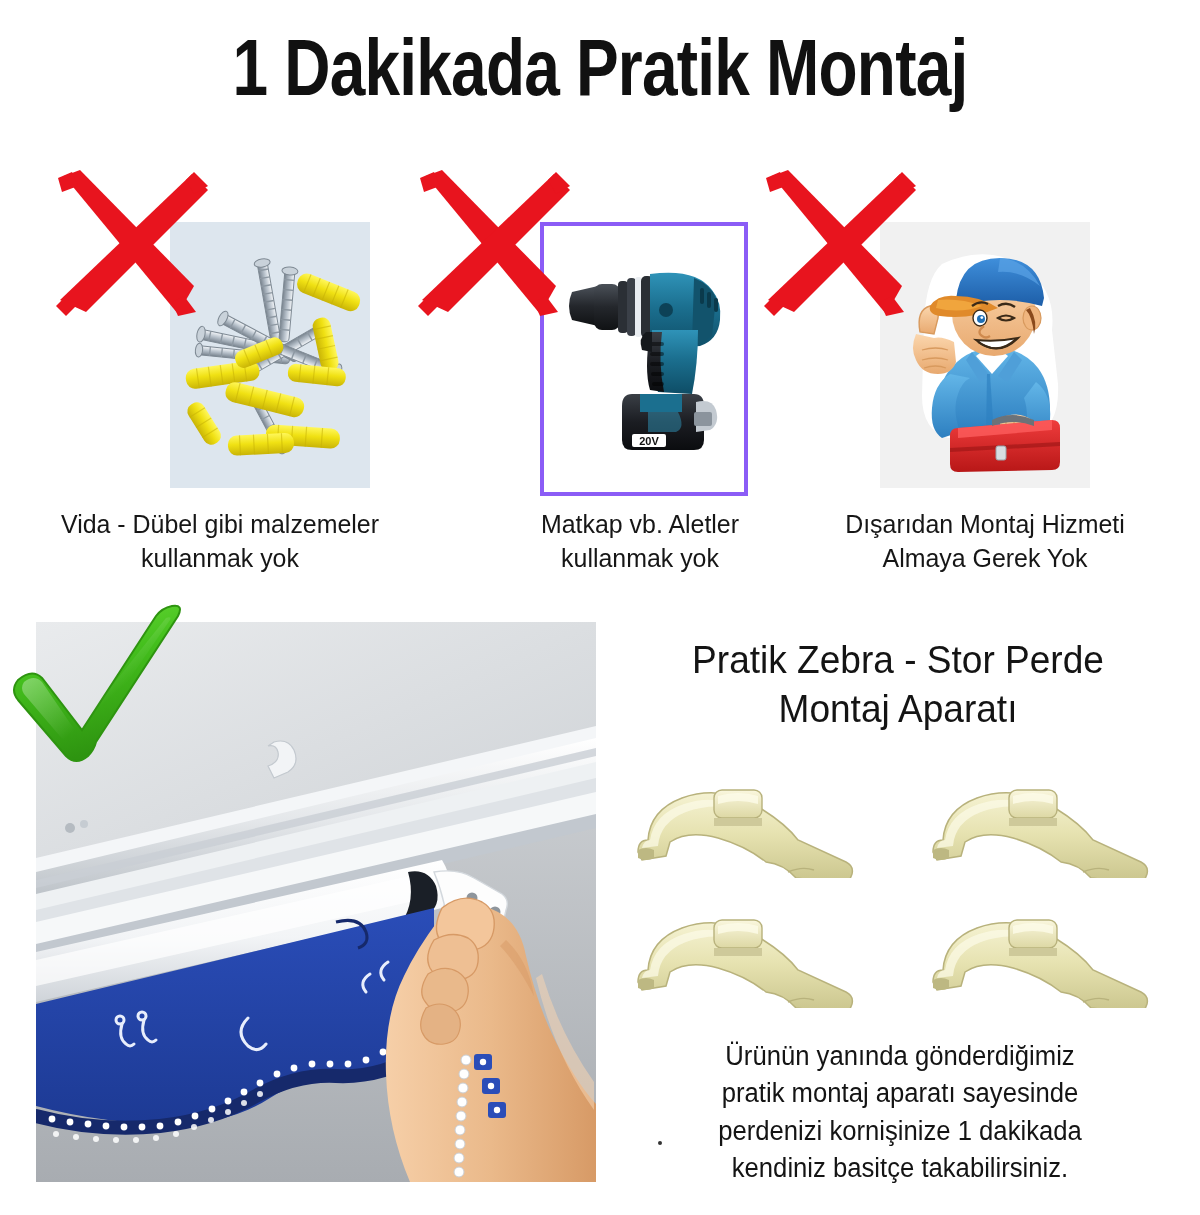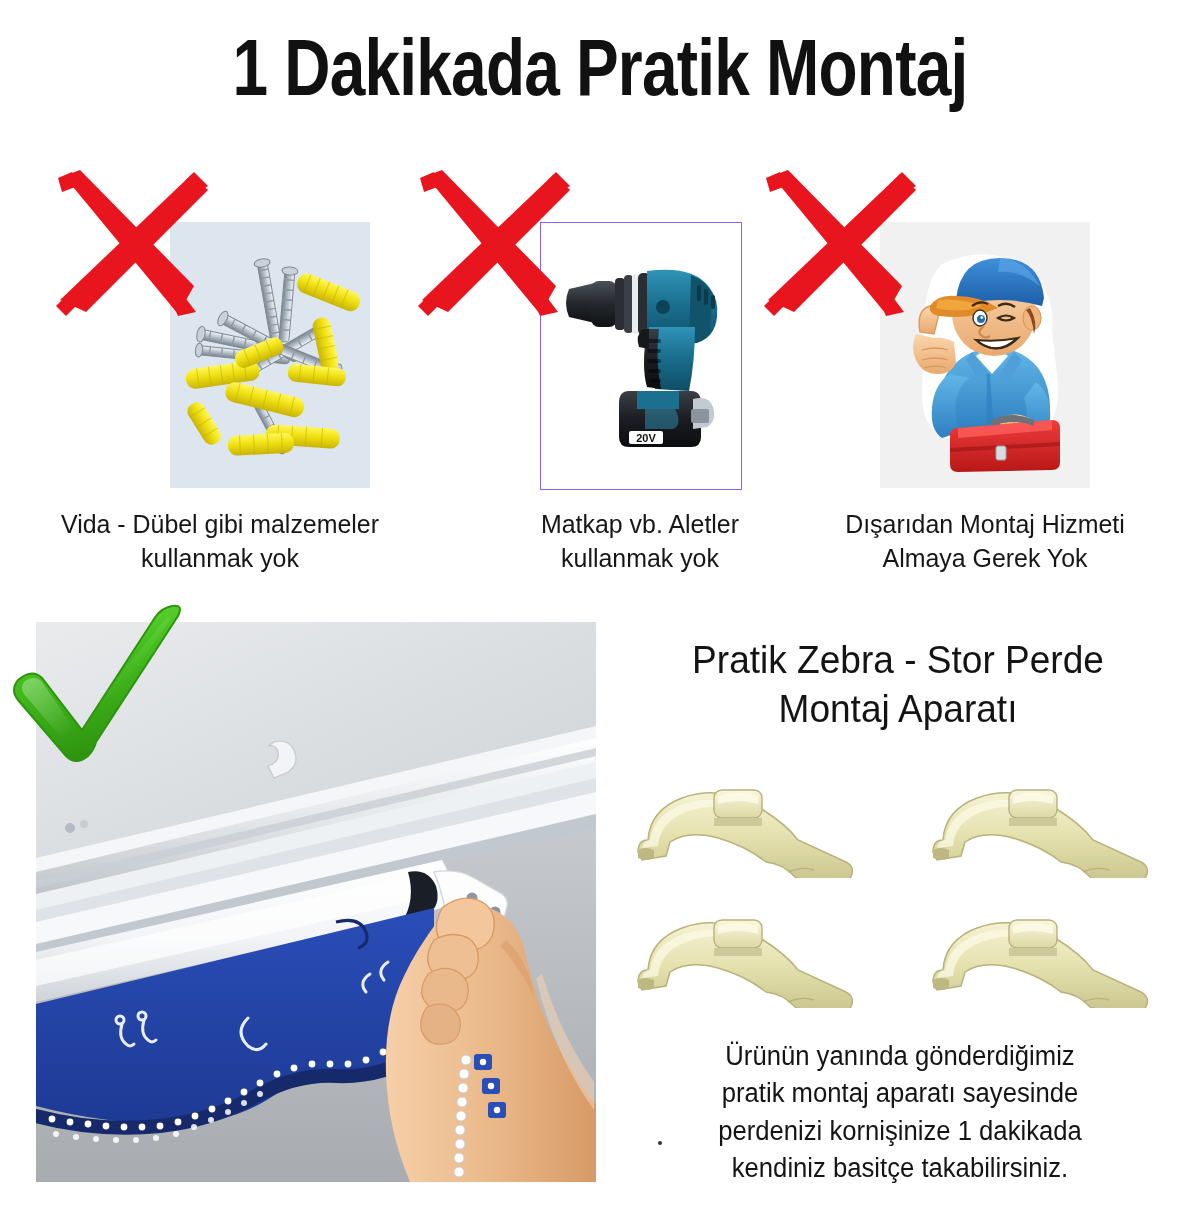--- a/index.html
+++ b/index.html
@@ -36,21 +36,21 @@
     position:absolute;text-align:center;
     font-size:26.5px;line-height:1.28;
     transform:scaleX(.94);transform-origin:50% 0;
     color:#161616;
   }
 
   
   #c1img{left:170px;top:222px;width:200px;height:266px;background:#dde6ee;}
 
   
-  #c2img{left:540px;top:222px;width:200px;height:266px;background:#fef9c3;border:1px solid #8b5cf6;}
+  #c2img{left:540px;top:222px;width:200px;height:266px;background:#fef9c3;border:4px solid #8b5cf6;}
 
   
   #c3img{left:880px;top:222px;width:210px;height:266px;background:#f1f1f1;}
 
   
   #photo{
     position:absolute;left:36px;top:622px;width:560px;height:560px;
     overflow:hidden;background:#b9bcc0;
   }
   

